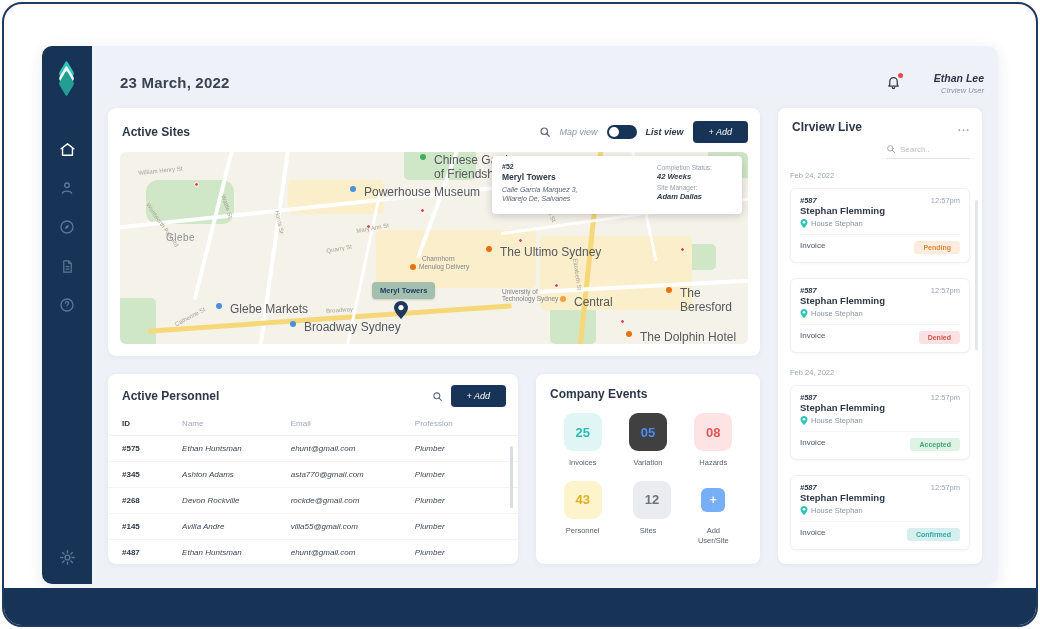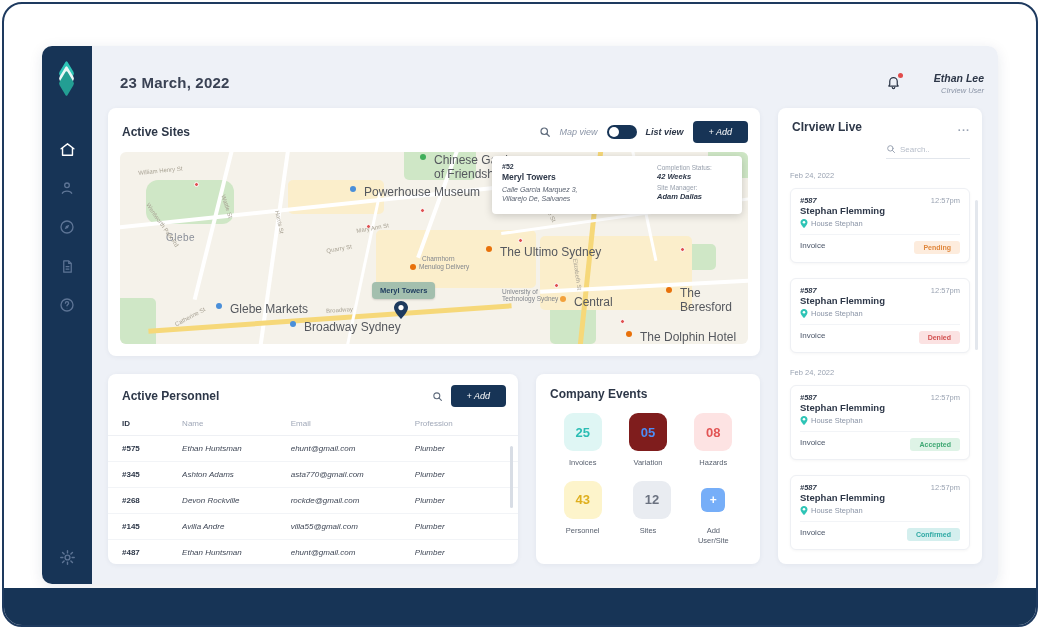--- a/index.html
+++ b/index.html
@@ -86,21 +86,21 @@
   .p-scroll { position:absolute; right:5px; top:72px; width:3px; height:62px; background:#d8dde5; border-radius:2px; cursor:pointer; }
 
   
   .events-card { left:444px; top:328px; width:224px; height:190px; }
   .events-card .card-title { padding:13px 0 0 14px; display:block; }
   .events-grid { display:grid; grid-template-columns:repeat(3,1fr); padding:12px 14px 0; row-gap:13px; }
   .ev-cell { display:flex; flex-direction:column; align-items:center; cursor:pointer; }
   .ev-tile { width:38px; height:38px; border-radius:9px; display:flex; align-items:center; justify-content:center;
              font-size:13px; font-weight:bold; }
   .ev-tile.teal { background:#dff6f4; color:#2bbdb4; }
-  .ev-tile.blue { background:#7f1d1d; color:#4c8ef7; }
+  .ev-tile.blue { background:#404040; color:#4c8ef7; }
   .ev-tile.red { background:#fde3e3; color:#e25555; }
   .ev-tile.yellow { background:#fdf4cb; color:#dfaf1e; }
   .ev-tile.gray { background:#e9ecf1; color:#6b7280;margin-left:8px; }
   .ev-tile.add { width:24px; height:24px; margin:7px 0; border-radius:6px; background:#76aef8; color:#fff; font-size:12px; }
   .ev-label { font-size:7.5px; color:#5a6270; margin-top:7px; text-align:center; white-space:pre-line; line-height:1.3; }
 
   
   .live-card { left:686px; top:62px; width:204px; height:456px; }
   .live-header { display:flex; align-items:center; padding:12px 12px 0 14px; }
   .menu-dots { margin-left:auto; font-size:11px; font-weight:bold; color:#99a3b3; letter-spacing:1px; background:none; border:none; cursor:pointer; line-height:6px; }

